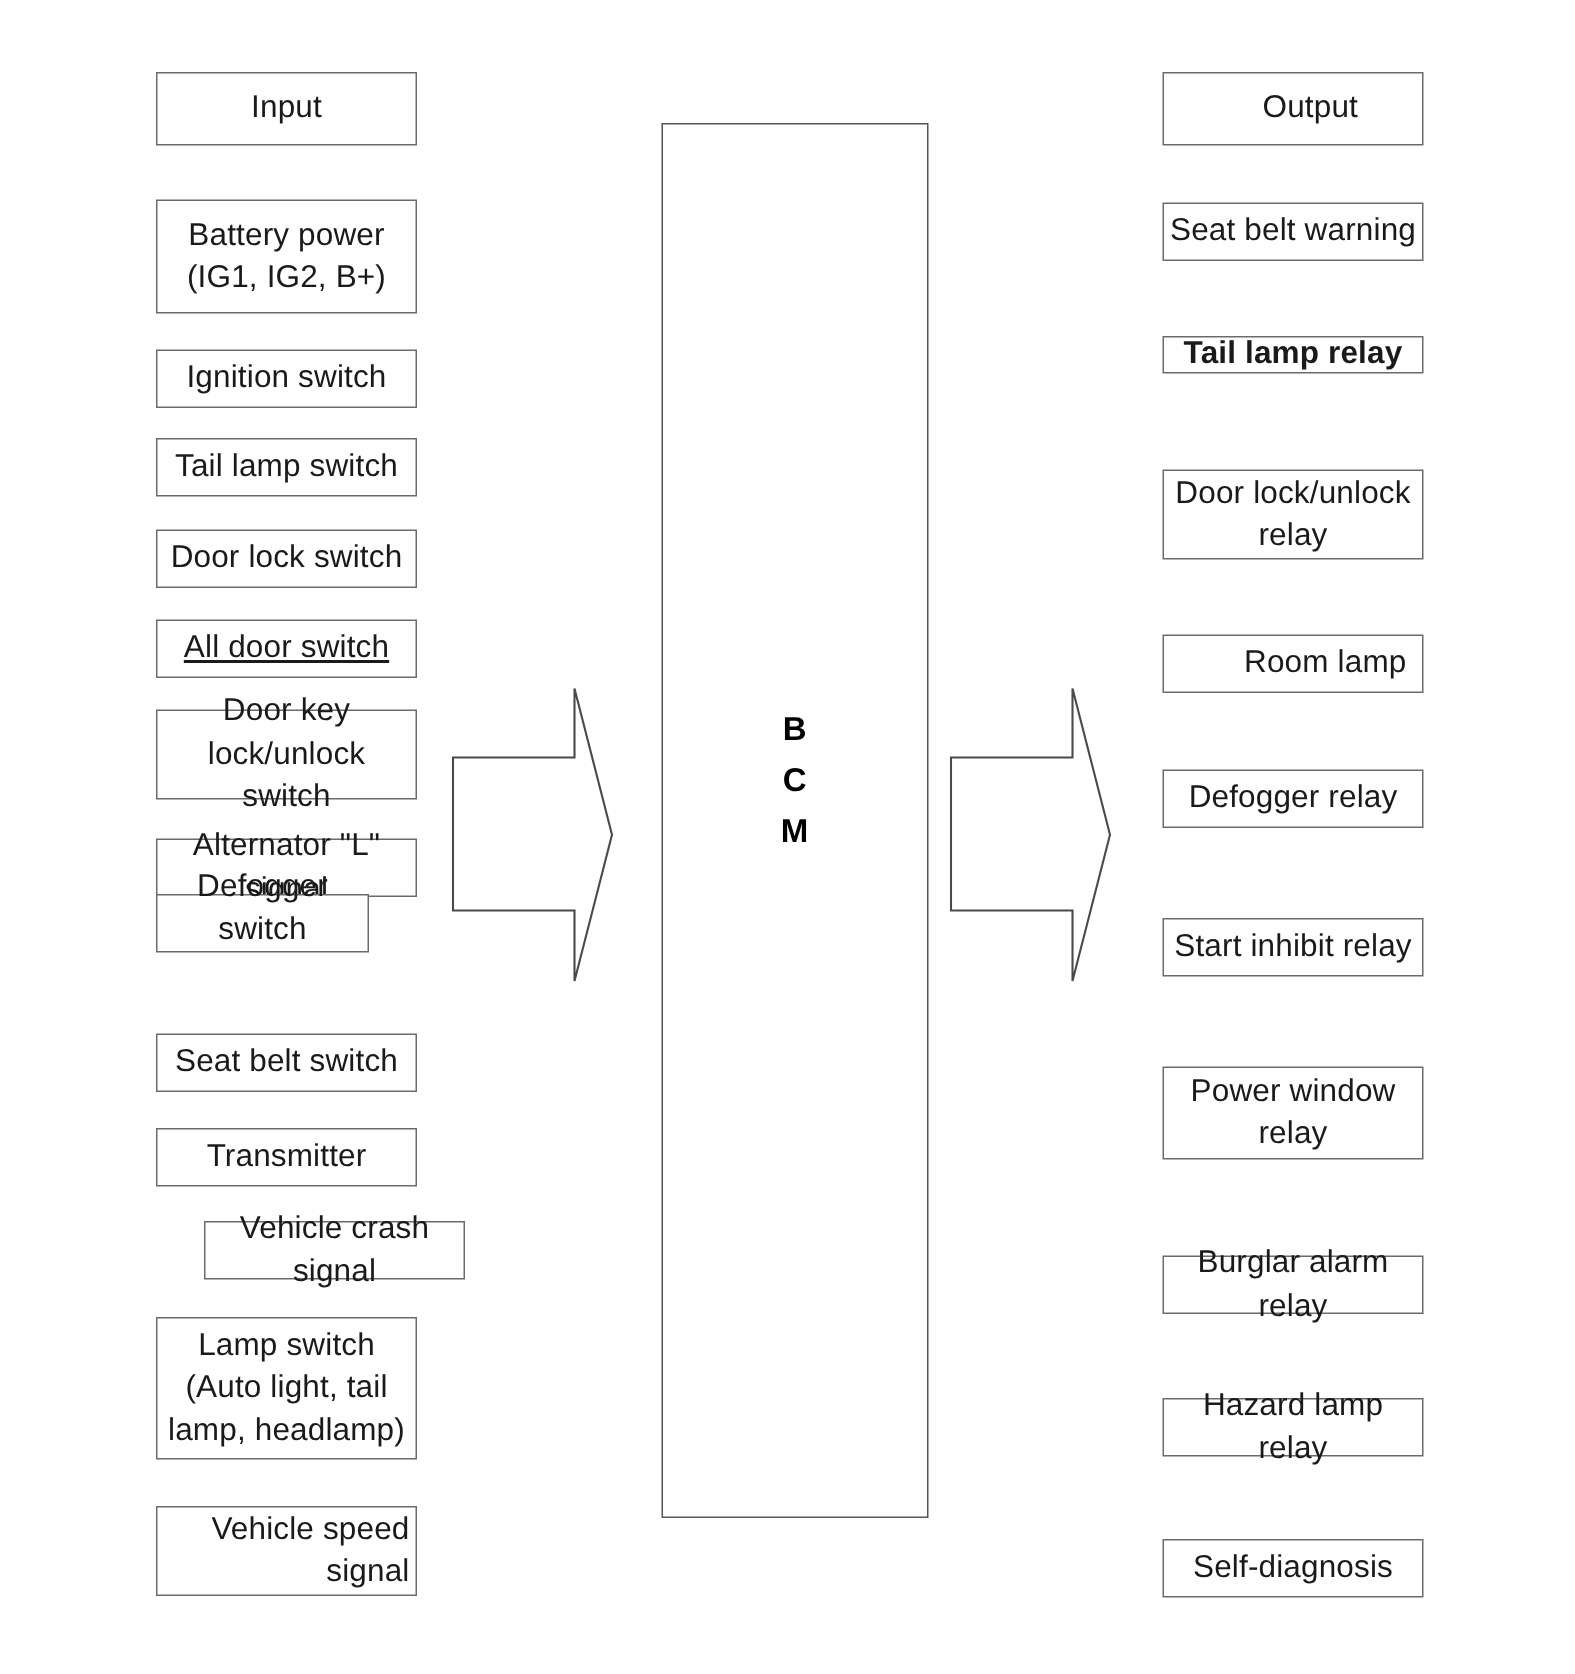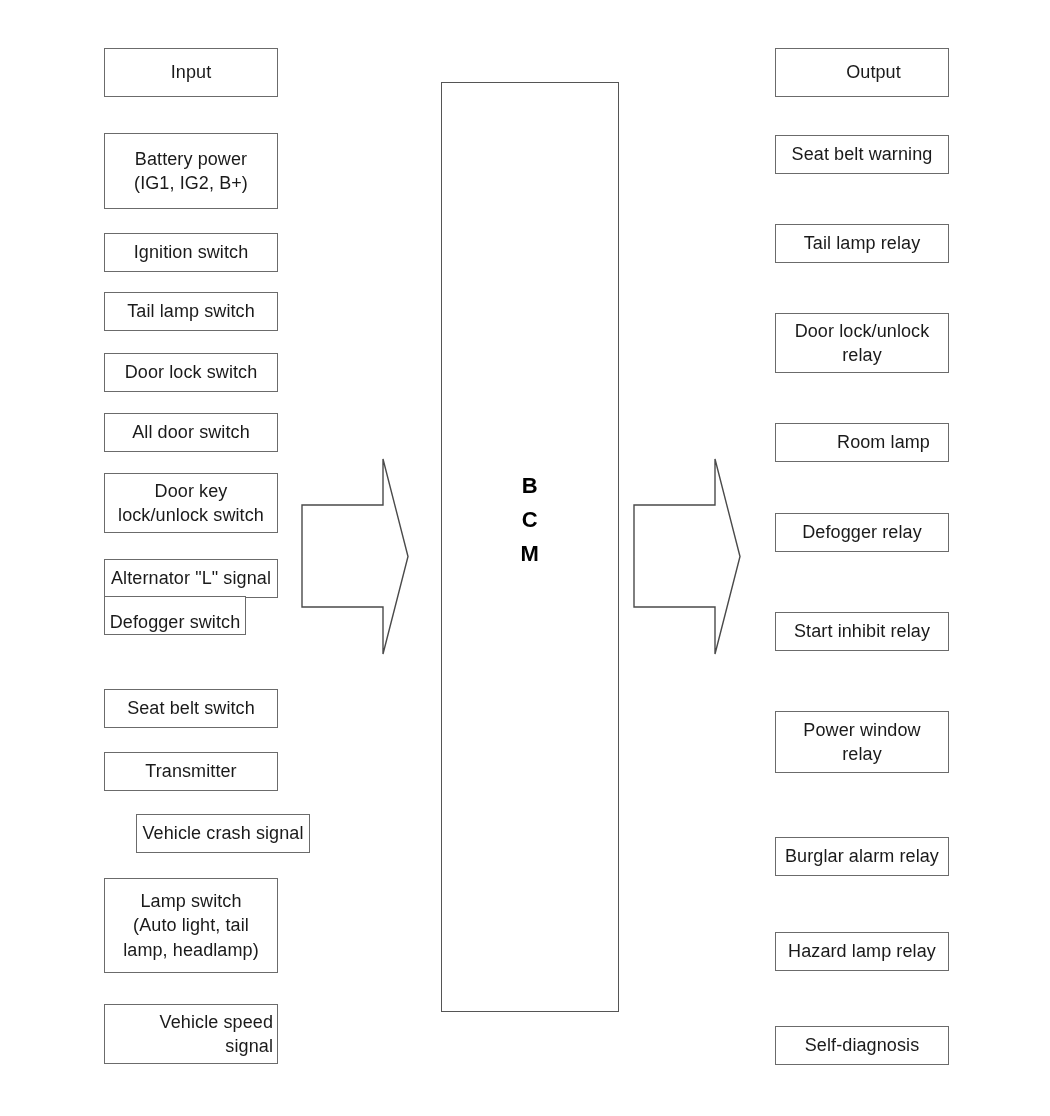--- a/index.html
+++ b/index.html
@@ -20,21 +20,21 @@
   }
   .node-box {
     position: absolute;
     box-sizing: border-box;
     border: 1px solid #6b6b6b;
     background: #ffffff;
     display: flex;
     align-items: center;
     justify-content: center;
     text-align: center;
-    font-size: 18px;
+    font-size: 21px;
     line-height: 1.35;
     color: #1a1a1a;
     letter-spacing: 0.1px;
   }
   .node-label {
     display: block;
     width: 100%;
     white-space: pre-line;
     padding: 0 4px;
   }
@@ -85,21 +85,21 @@
   </div>
 
   <div class="node-box" style="left:104px; top:292px; width:174px; height:39px;">
     <span class="node-label">Tail lamp switch</span>
   </div>
 
   <div class="node-box" style="left:104px; top:353px; width:174px; height:39px;">
     <span class="node-label">Door lock switch</span>
   </div>
 
-  <div class="node-box" style="left:104px; top:413px; width:174px; height:39px;">
+  <div class="node-box" style="left:104px; top:413px; width:174px; height:39px;text-decoration:underline;">
     <span class="node-label">All door switch</span>
   </div>
 
   <div class="node-box" style="left:104px; top:473px; width:174px; height:60px;">
     <span class="node-label">Door key
 lock/unlock switch</span>
   </div>
 
   <div class="node-box" style="left:104px; top:559px; width:174px; height:39px;">
     <span class="node-label">Alternator "L" signal</span>
@@ -147,21 +147,21 @@
   </svg>
 
   <div class="node-box" style="left:775px; top:48px; width:174px; height:49px;padding-left:23px;">
     <span class="node-label">Output</span>
   </div>
 
   <div class="node-box" style="left:775px; top:135px; width:174px; height:39px;">
     <span class="node-label">Seat belt warning</span>
   </div>
 
-  <div class="node-box" style="left:775px; top:224px; width:174px; height:39px;">
+  <div class="node-box" style="left:775px; top:224px; width:174px; height:25px;font-weight:bold;">
     <span class="node-label">Tail lamp relay</span>
   </div>
 
   <div class="node-box" style="left:775px; top:313px; width:174px; height:60px;">
     <span class="node-label">Door lock/unlock
 relay</span>
   </div>
 
   <div class="node-box" style="left:775px; top:423px; width:174px; height:39px;padding-left:43px;">
     <span class="node-label">Room lamp</span>

